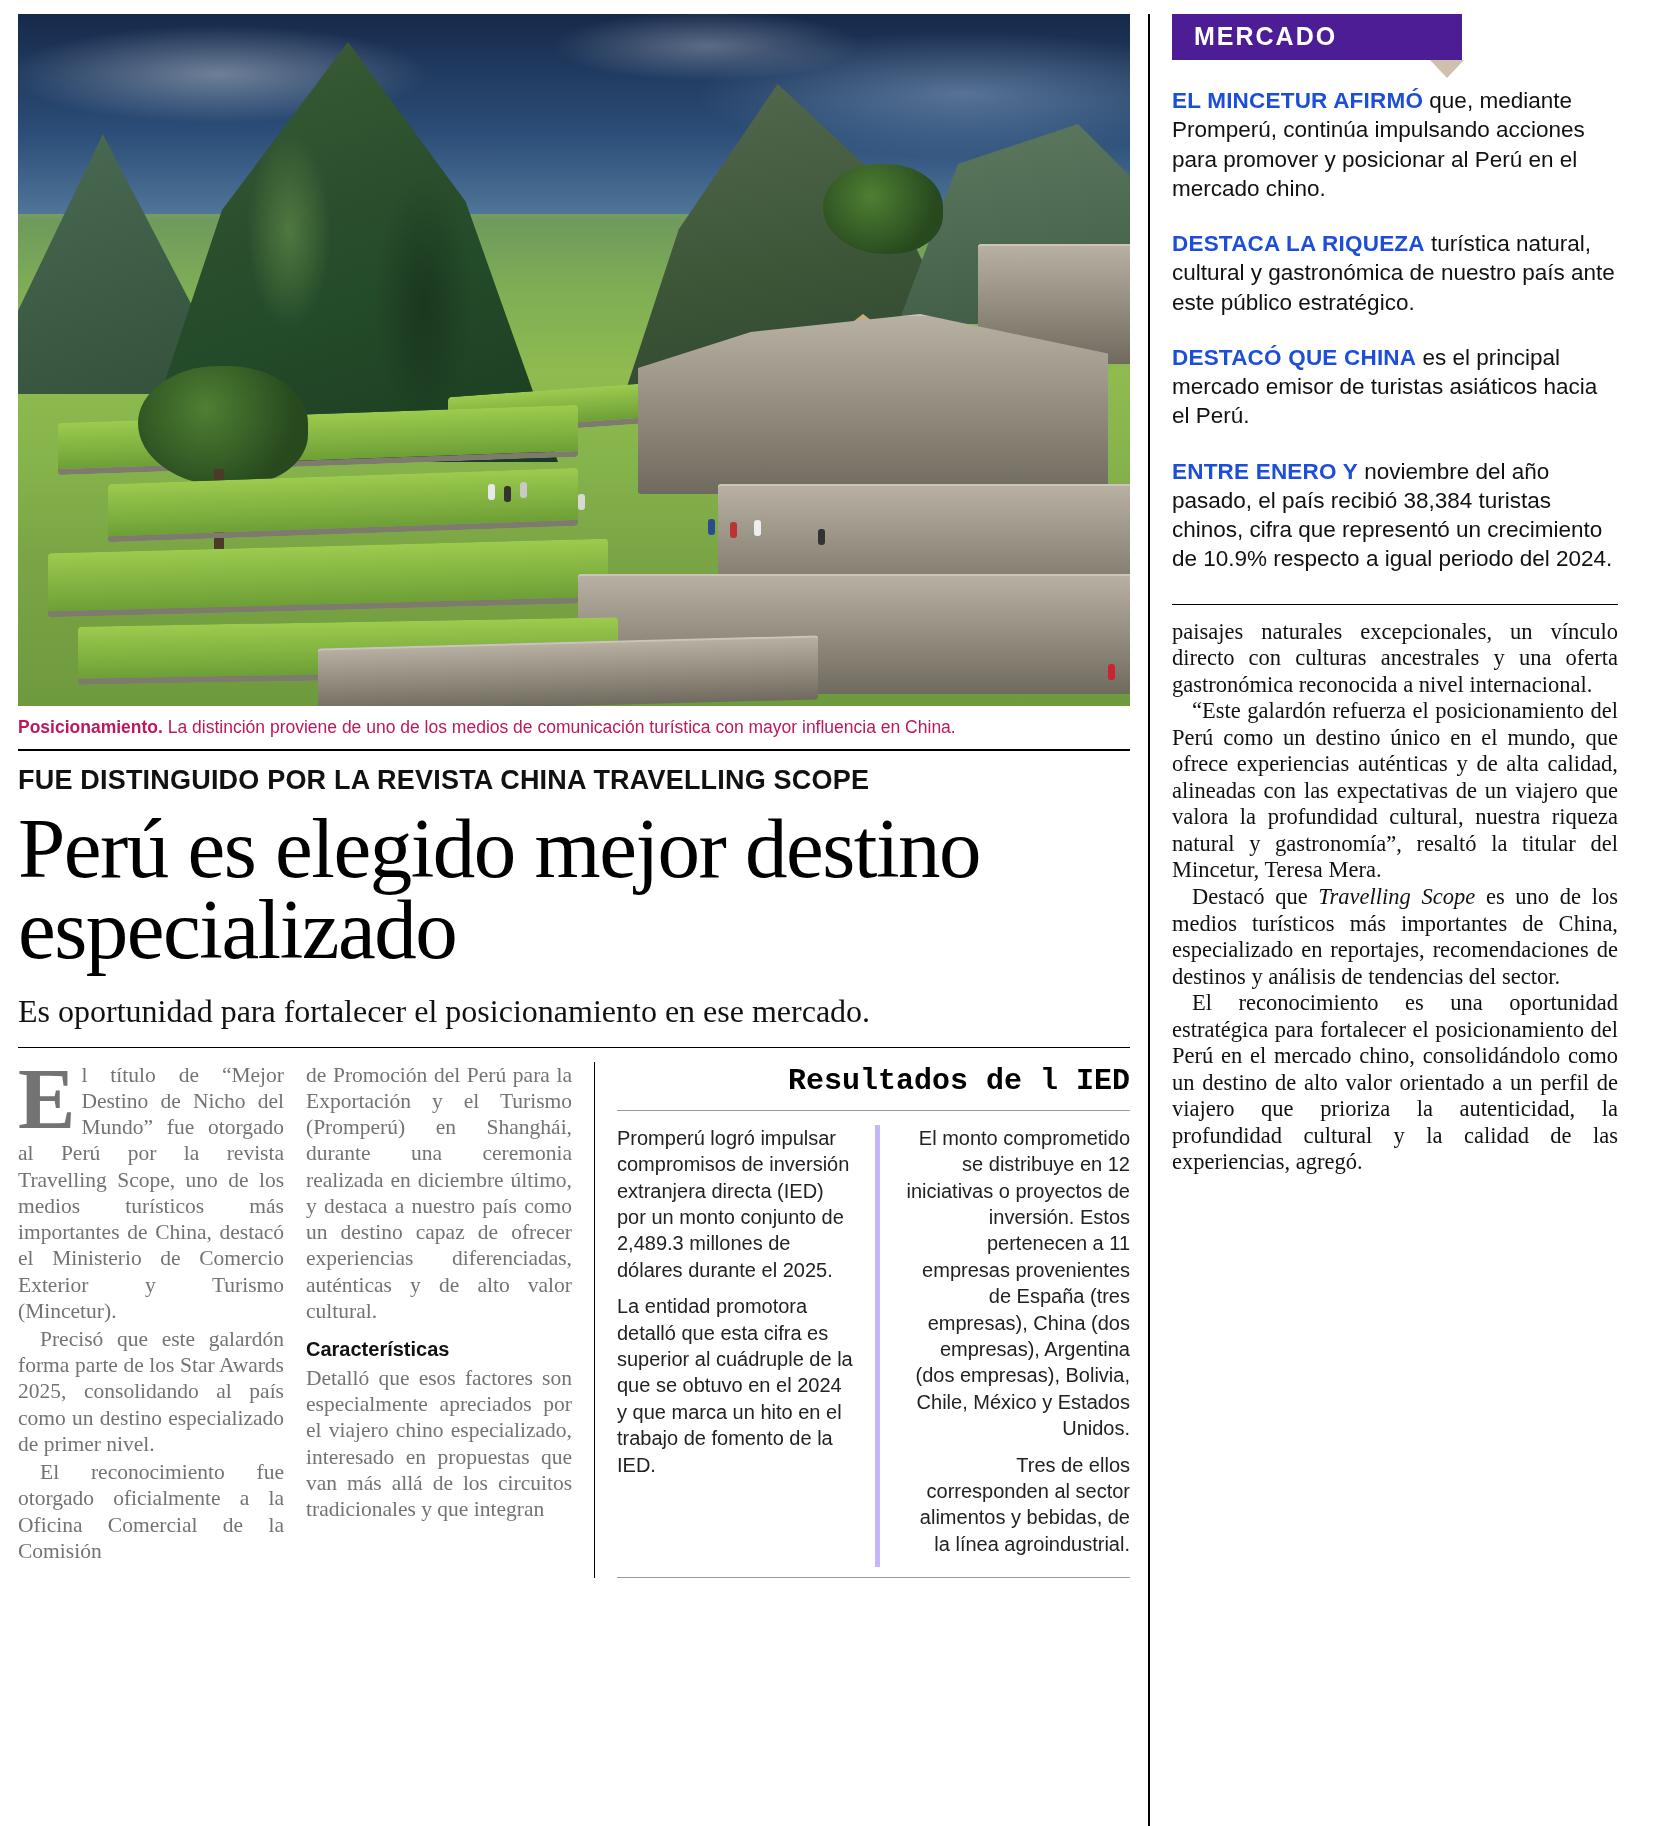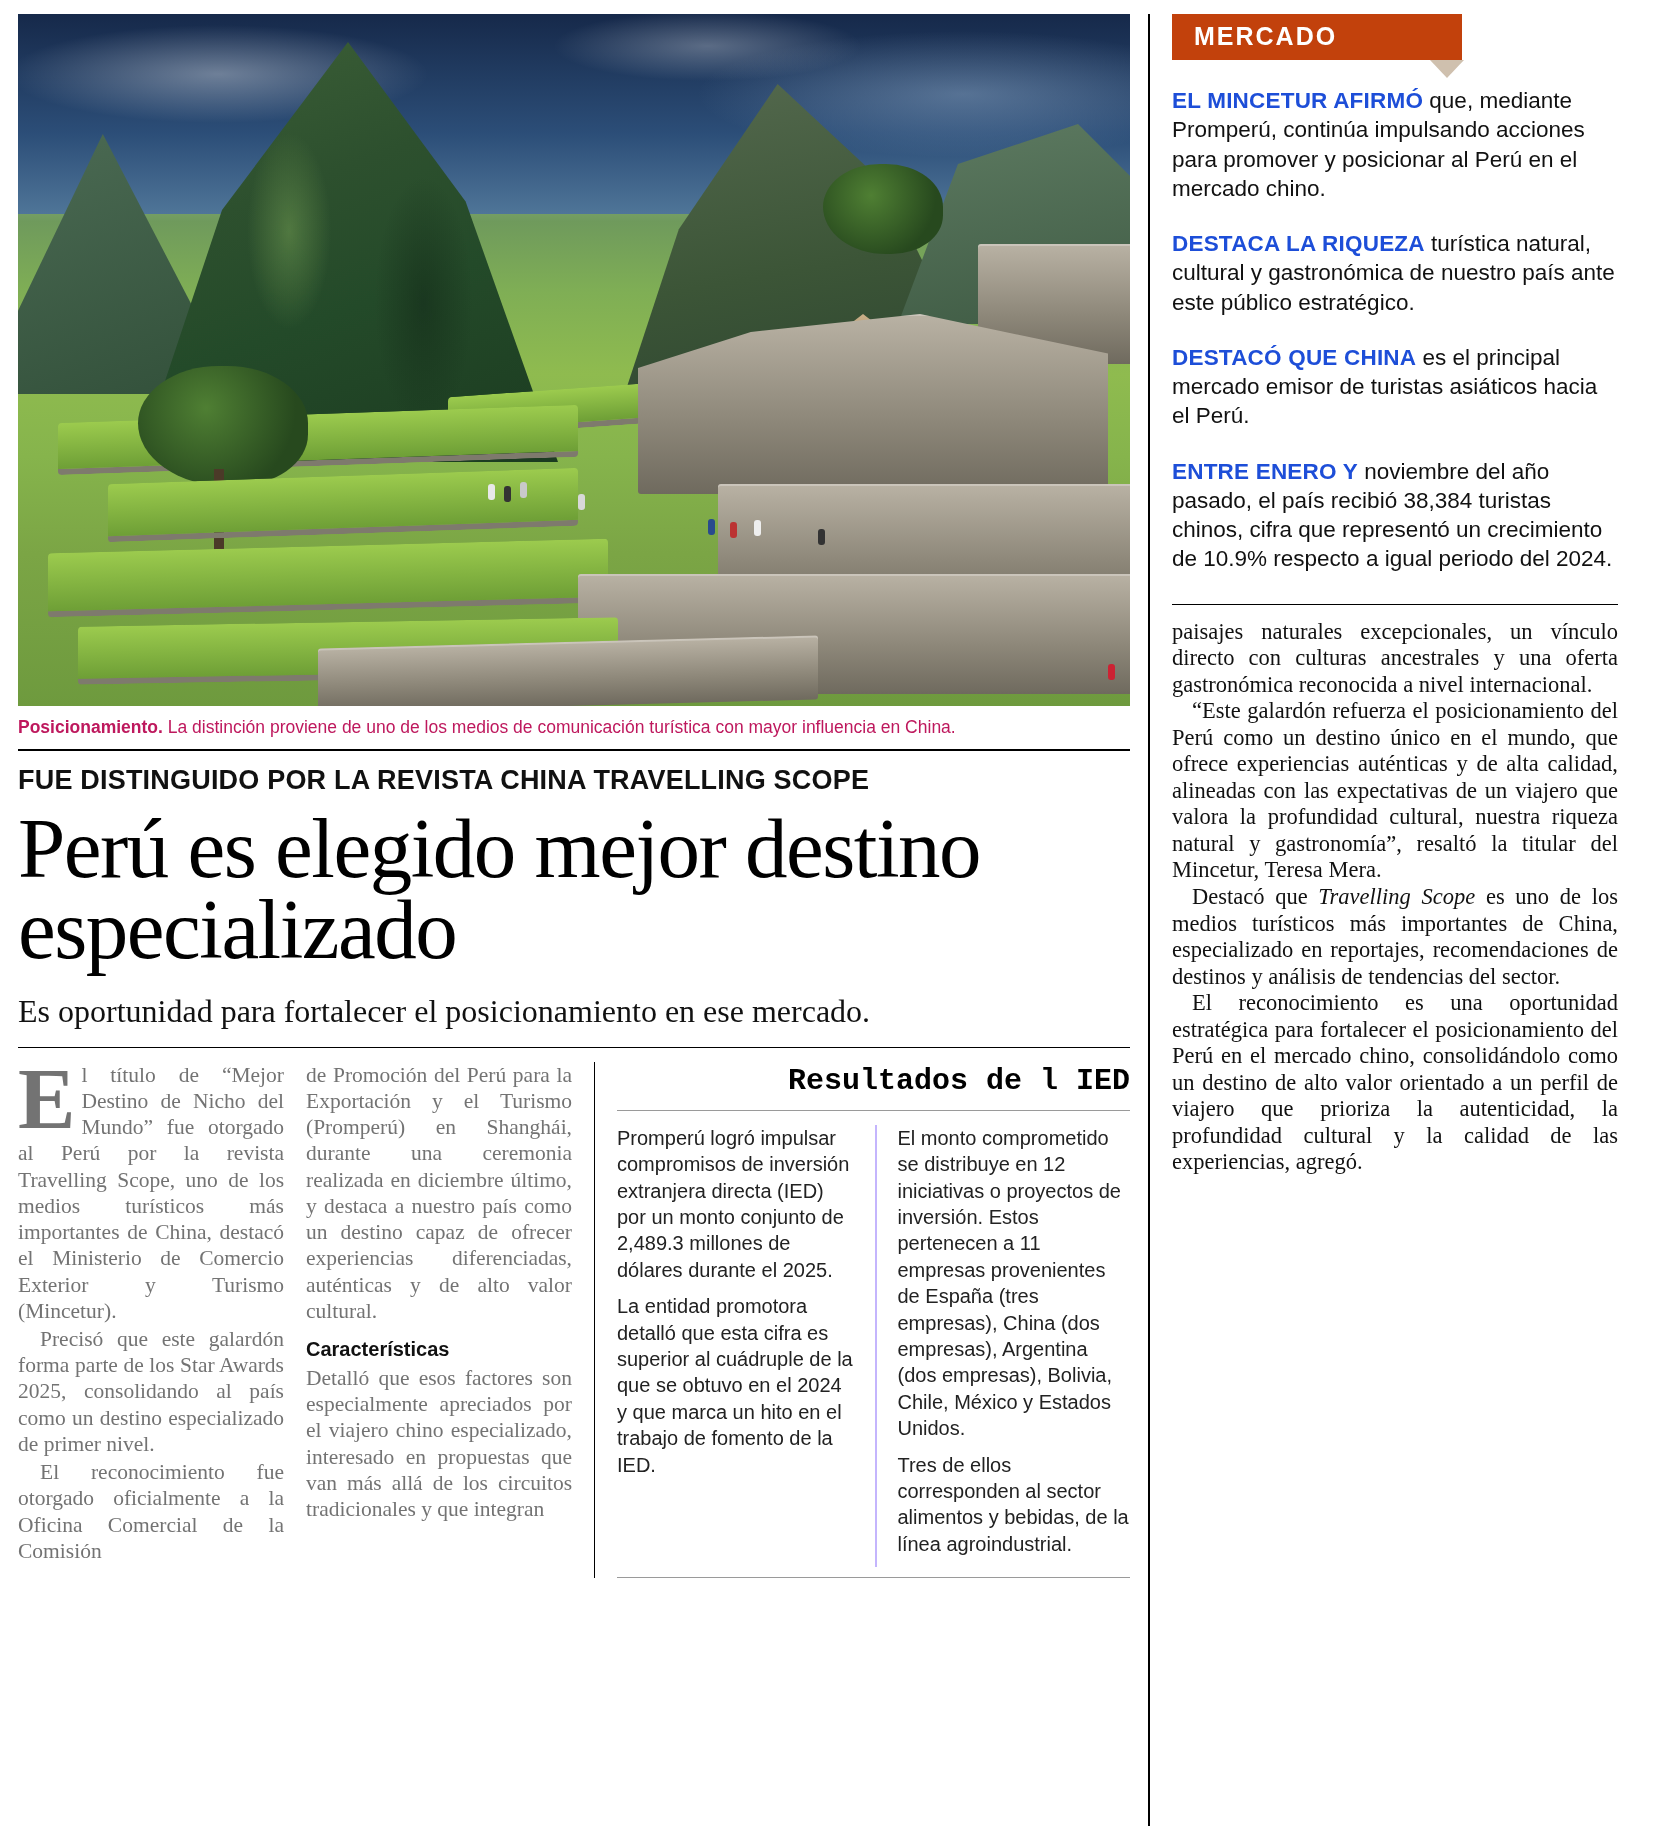--- a/index.html
+++ b/index.html
@@ -204,33 +204,33 @@
   .box-rule { border-top: 1px solid #9a9a9a; margin-bottom: 14px; }
   .box-cols { display: flex; gap: 20px; }
   .box-col { width: 240px; }
   .box-col p {
     font-family: "Liberation Sans", sans-serif;
     font-size: 20px;
     line-height: 1.32;
     color: #222;
     margin: 0 0 10px 0;
   }
-  .box-col.right { border-left: 2px solid #c4b5fd; padding-left: 20px; width: 256px; }
+  .box-col.right { border-left: 5px solid #c4b5fd; padding-left: 20px; width: 256px; text-align: right; }
   .box-bottom-rule { border-top: 1px solid #9a9a9a; margin-top: 10px; }
 
   
   .rail {
     width: 470px;
     flex: 0 0 470px;
     border-left: 2px solid #000;
     padding-left: 22px;
   }
   .mercado-tag {
     position: relative;
-    background: #c2410c;
+    background: #4c1d95;
     color: #ffffff;
     font-weight: 700;
     font-size: 25px;
     letter-spacing: 2px;
     padding: 8px 14px 9px 22px;
     width: 290px;
   }
   .mercado-tag::after {
     content: "";
     position: absolute;

